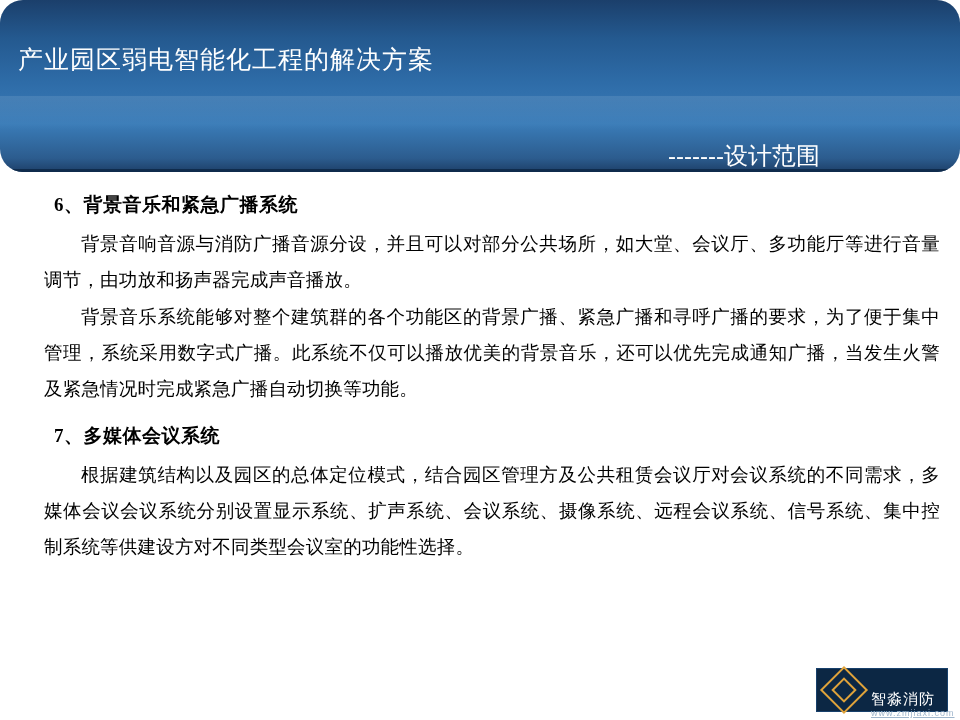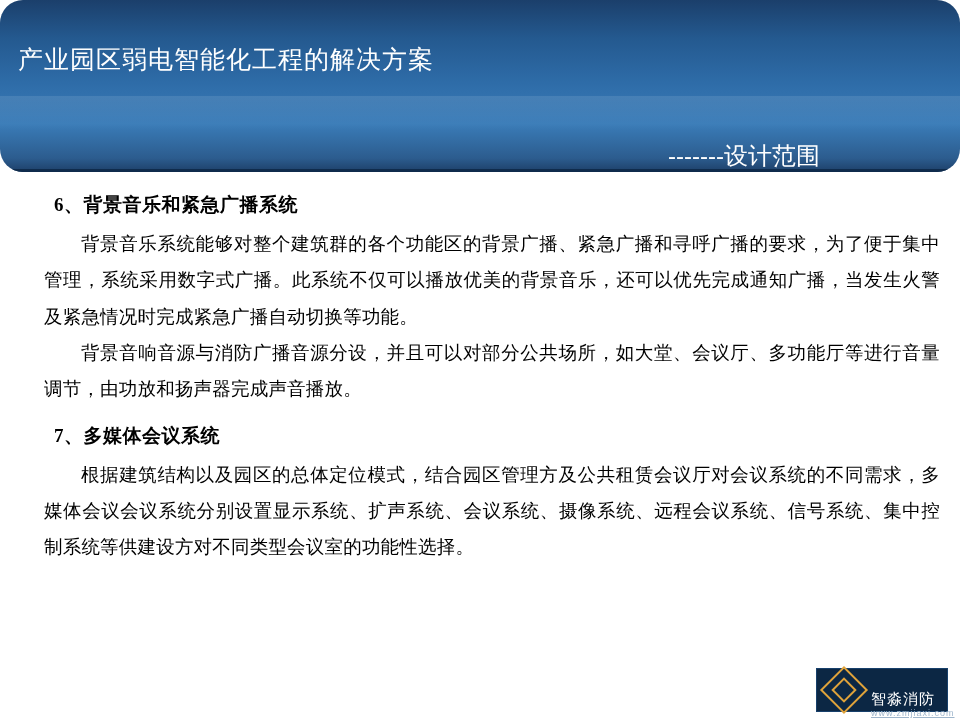--- a/index.html
+++ b/index.html
@@ -162,22 +162,22 @@
 
   <div class="header">
     <div class="header-sheen"></div>
     <div class="header-title">产业园区弱电智能化工程的解决方案</div>
     <div class="header-subtitle">-------设计范围</div>
   </div>
 
   <div class="content">
 
     <div class="section-heading">6、背景音乐和紧急广播系统</div>
+    <p class="para">背景音响音源与消防广播音源分设，并且可以对部分公共场所，如大堂、会议厅、多功能厅等进行音量调节，由功放和扬声器完成声音播放。</p>
     <p class="para">背景音乐系统能够对整个建筑群的各个功能区的背景广播、紧急广播和寻呼广播的要求，为了便于集中管理，系统采用数字式广播。此系统不仅可以播放优美的背景音乐，还可以优先完成通知广播，当发生火警及紧急情况时完成紧急广播自动切换等功能。</p>
-    <p class="para">背景音响音源与消防广播音源分设，并且可以对部分公共场所，如大堂、会议厅、多功能厅等进行音量调节，由功放和扬声器完成声音播放。</p>
 
     <div class="gap-sm"></div>
 
     <div class="section-heading">7、多媒体会议系统</div>
     <p class="para">根据建筑结构以及园区的总体定位模式，结合园区管理方及公共租赁会议厅对会议系统的不同需求，多媒体会议会议系统分别设置显示系统、扩声系统、会议系统、摄像系统、远程会议系统、信号系统、集中控制系统等供建设方对不同类型会议室的功能性选择。</p>
 
   </div>
 
   <div class="footer-logo">
     <div class="logo-mark"></div>

